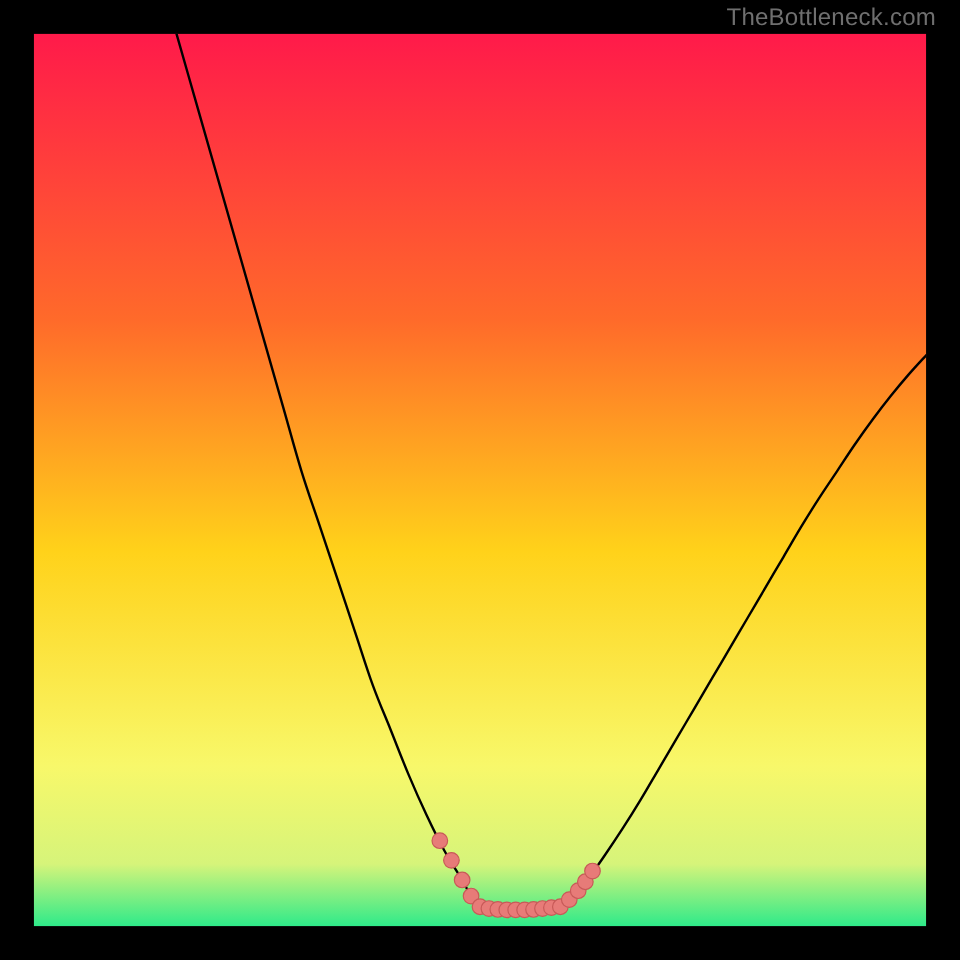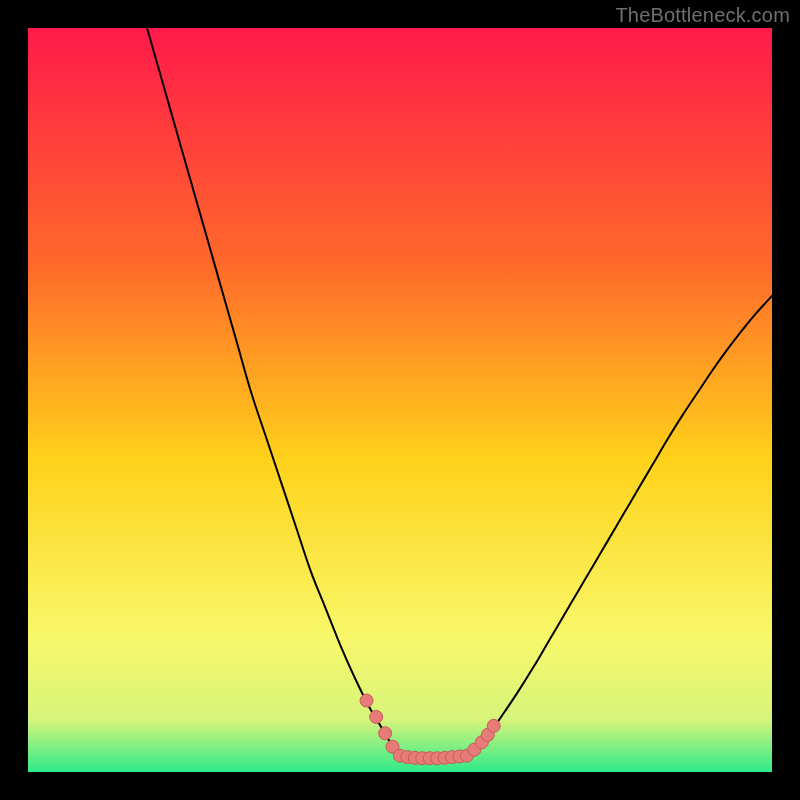--- a/index.html
+++ b/index.html
@@ -26,21 +26,21 @@
     overflow: hidden;
   }
   .plot svg {
     display: block;
     width: 744px;
     height: 744px;
   }
   .watermark {
     position: absolute;
     top: 4px;
-    right: 10px;
+    right: 20px;
     color: #6f6f6f;
     font-size: 20px;
     font-weight: 500;
     letter-spacing: 0.2px;
     user-select: none;
   }
 </style>
 </head>
 <body>
 

